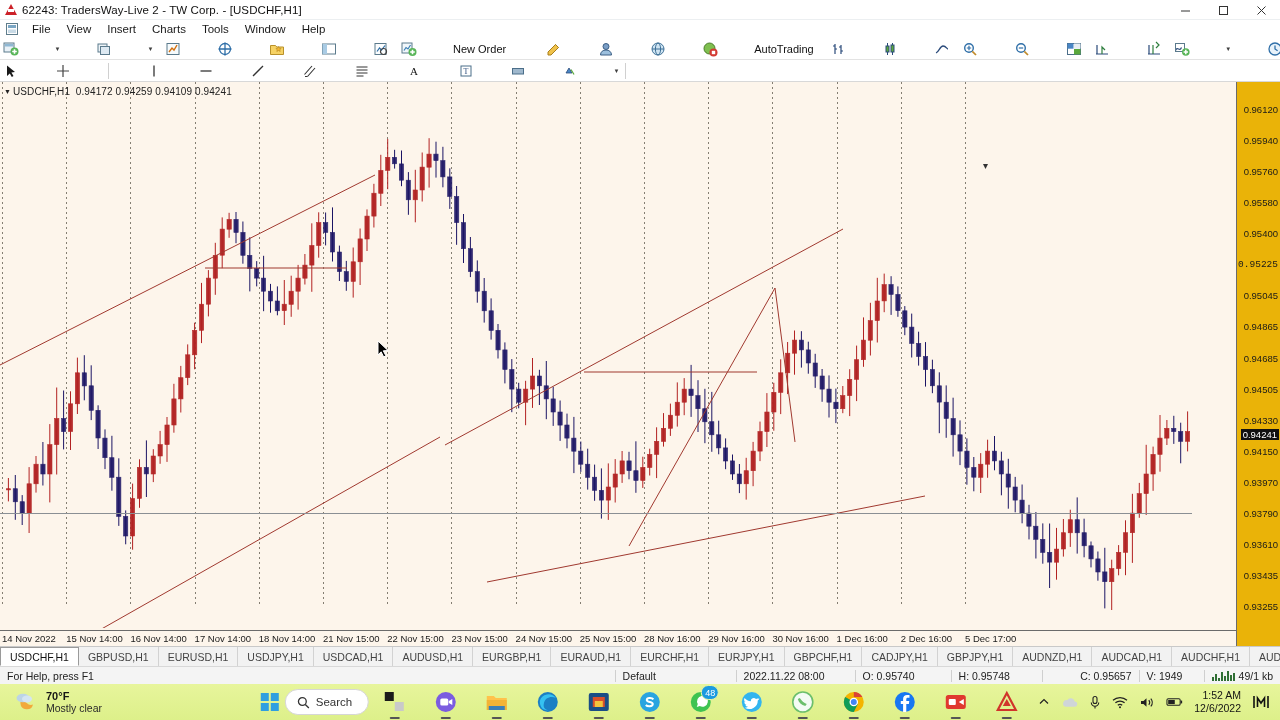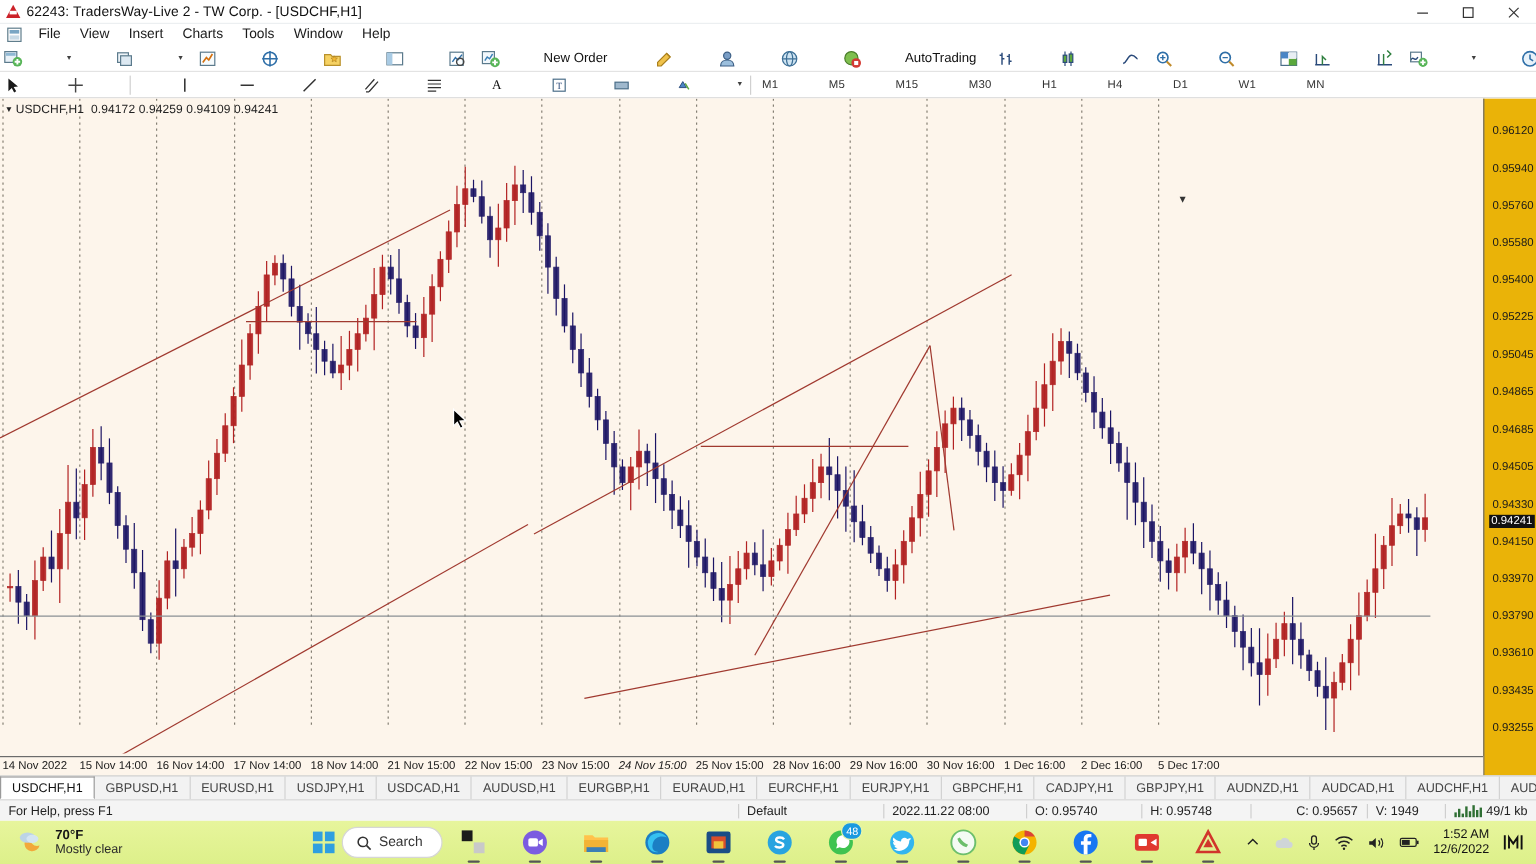--- a/index.html
+++ b/index.html
@@ -434,31 +434,20 @@
       </div>
       <div class="tbtn">
         <svg width="14" height="14" viewBox="0 0 14 14">
           <path d="M3 9l3-5 3 5z" fill="#4a86c5" stroke="#2a4a7a" stroke-width=".8"></path>
           <path d="M8 5.5l3 5" stroke="#5aa83c" stroke-width="1.2"></path>
         </svg>
       </div>
       <div class="caret">▼</div>
     </div>
     <div class="sep"></div>
-    <div class="tb-grp">
-      <div class="per">M1</div>
-      <div class="per">M5</div>
-      <div class="per">M15</div>
-      <div class="per">M30</div>
-      <div class="per">H1</div>
-      <div class="per">H4</div>
-      <div class="per">D1</div>
-      <div class="per">W1</div>
-      <div class="per">MN</div>
-    </div>
   </div>
 
   <div class="chartwrap">
 
     <div class="ohlc">
       <span class="arrow">▼</span><span>USDCHF,H1</span>&nbsp;&nbsp;<span>0.94172 0.94259 0.94109 0.94241</span>
     </div>
 
     <svg class="chart-svg" id="cv" width="1236" height="546">
         <line x1="2.5" y1="0" x2="2.5" y2="525" stroke="#6f6a5e" stroke-width="1" stroke-dasharray="2,3" opacity="0.85"></line>
@@ -836,21 +825,21 @@
     <svg class="cursor-arrow" style="left:377px;top:258px;" width="14" height="20" viewBox="0 0 14 20">
       <path d="M1 1l10 9.5-4.7.3 2.6 5-2.2 1.1-2.6-5.1L1 15z" fill="#000" stroke="#fff" stroke-width="1"></path>
     </svg>
 
     <div class="price-axis" id="paxis">
         <div class="plabel" style="top: 22px;">0.96120</div>
         <div class="plabel" style="top: 53.0625px;">0.95940</div>
         <div class="plabel" style="top: 84.125px;">0.95760</div>
         <div class="plabel" style="top: 115.188px;">0.95580</div>
         <div class="plabel" style="top: 146.25px;">0.95400</div>
-        <div class="plabel" style="top: 177.312px;">0.95225</div>
+        <div class="plabel" style="top: 177.312px; font-family: Liberation Mono, monospace;">0.95225</div>
         <div class="plabel" style="top: 208.375px;">0.95045</div>
         <div class="plabel" style="top: 239.438px;">0.94865</div>
         <div class="plabel" style="top: 270.5px;">0.94685</div>
         <div class="plabel" style="top: 301.562px;">0.94505</div>
         <div class="plabel" style="top: 332.625px;">0.94330</div>
         <div class="plabel" style="top: 363.688px;">0.94150</div>
         <div class="plabel" style="top: 394.75px;">0.93970</div>
         <div class="plabel" style="top: 425.812px;">0.93790</div>
         <div class="plabel" style="top: 456.875px;">0.93610</div>
         <div class="plabel" style="top: 487.938px;">0.93435</div>
@@ -859,21 +848,21 @@
       </div>
     <div class="time-axis" id="taxis">
         <div class="tlabel2" style="left: 2px;">14 Nov 2022</div>
         <div class="tlabel2" style="left: 66.2px;">15 Nov 14:00</div>
         <div class="tlabel2" style="left: 130.4px;">16 Nov 14:00</div>
         <div class="tlabel2" style="left: 194.6px;">17 Nov 14:00</div>
         <div class="tlabel2" style="left: 258.8px;">18 Nov 14:00</div>
         <div class="tlabel2" style="left: 323px;">21 Nov 15:00</div>
         <div class="tlabel2" style="left: 387.2px;">22 Nov 15:00</div>
         <div class="tlabel2" style="left: 451.4px;">23 Nov 15:00</div>
-        <div class="tlabel2" style="left: 515.6px; font-style: italic;">24 Nov 15:00</div>
+        <div class="tlabel2" style="left: 515.6px;">24 Nov 15:00</div>
         <div class="tlabel2" style="left: 579.8px;">25 Nov 15:00</div>
         <div class="tlabel2" style="left: 644px;">28 Nov 16:00</div>
         <div class="tlabel2" style="left: 708.2px;">29 Nov 16:00</div>
         <div class="tlabel2" style="left: 772.4px;">30 Nov 16:00</div>
         <div class="tlabel2" style="left: 836.6px;">1 Dec 16:00</div>
         <div class="tlabel2" style="left: 900.8px;">2 Dec 16:00</div>
         <div class="tlabel2" style="left: 965px;">5 Dec 17:00</div>
       </div>
   </div>
 

